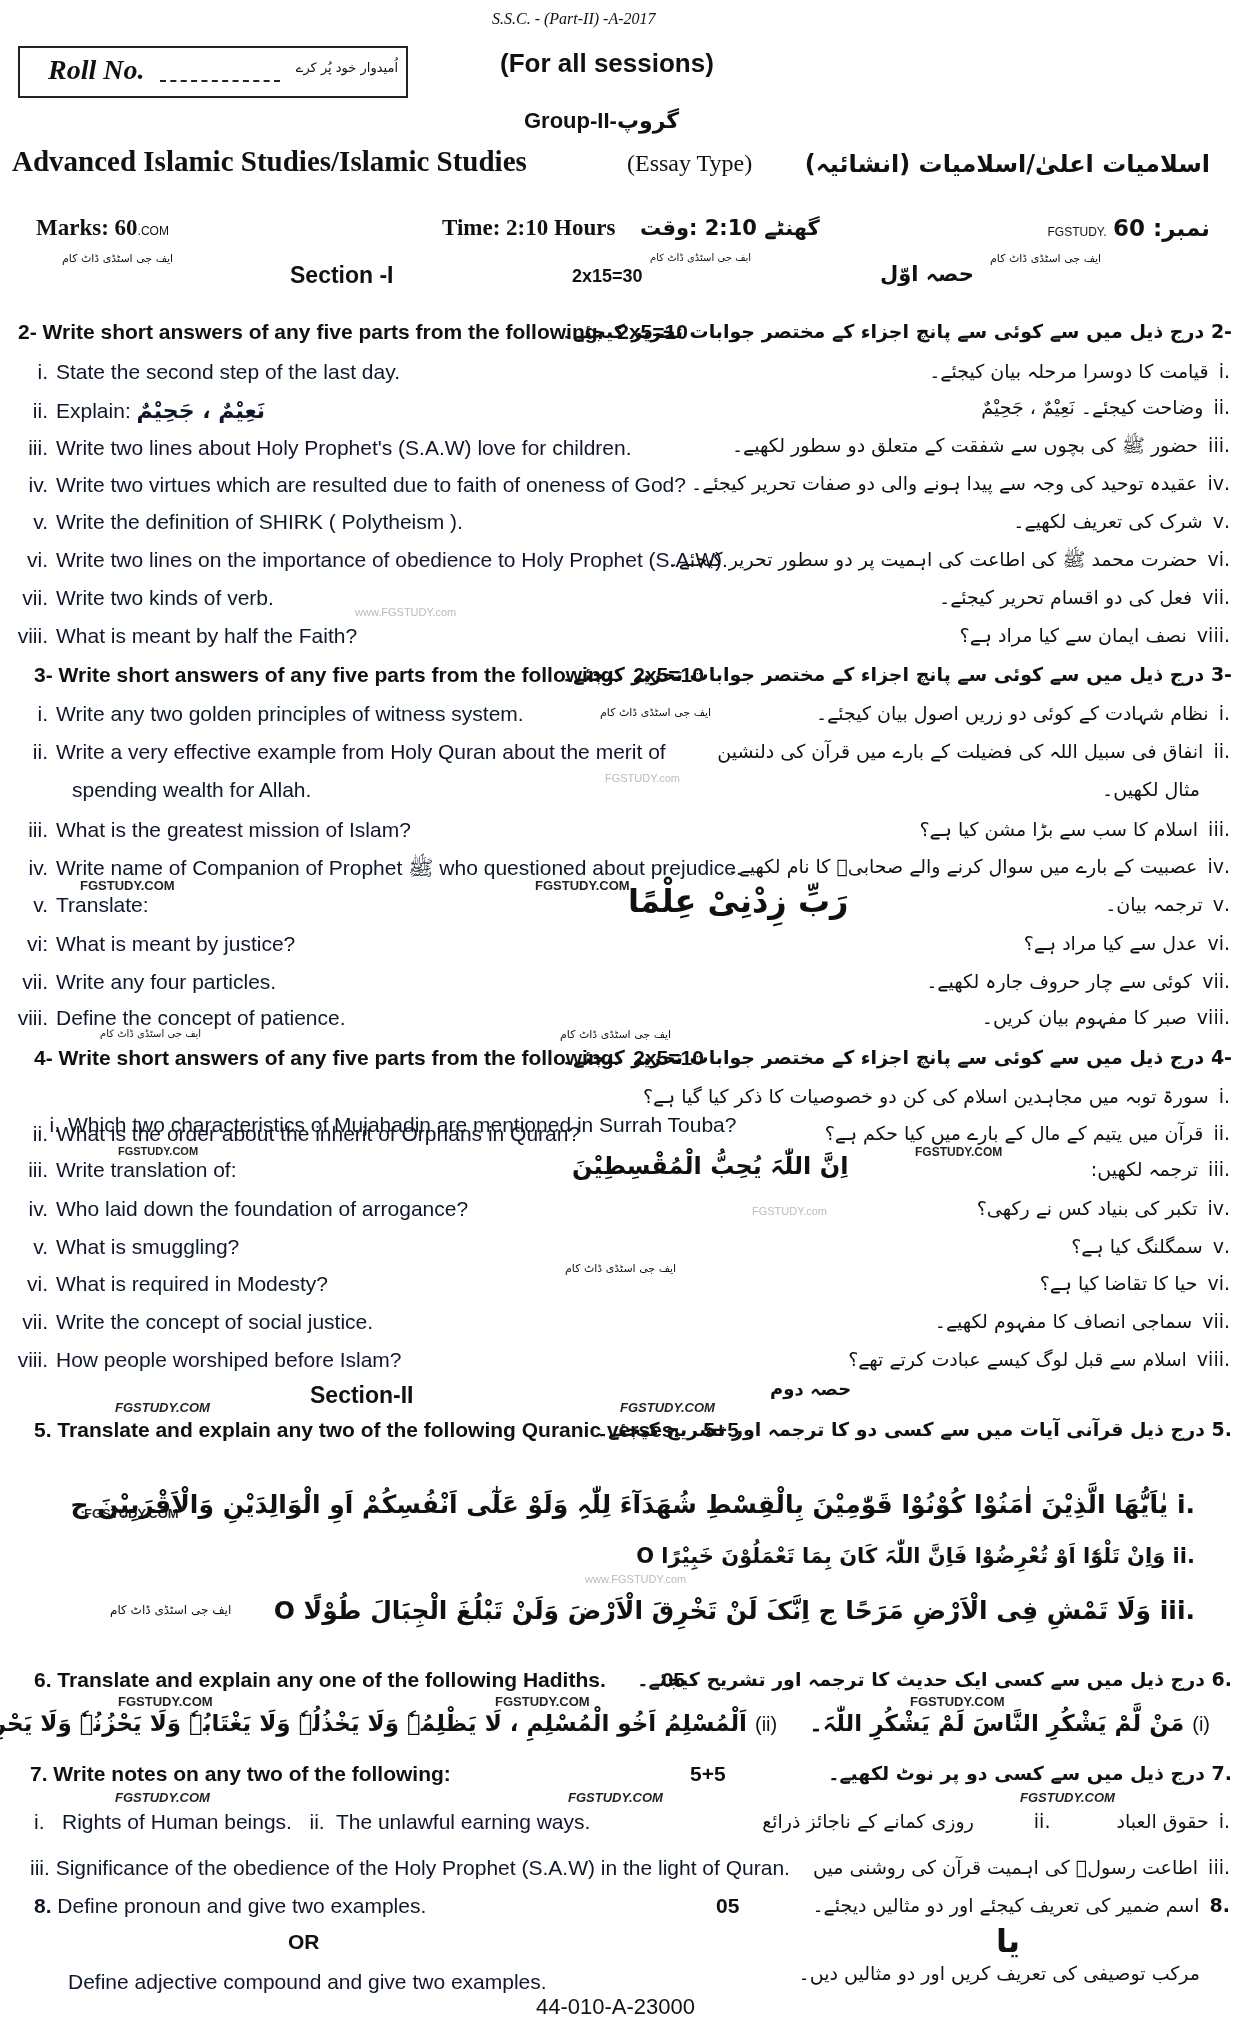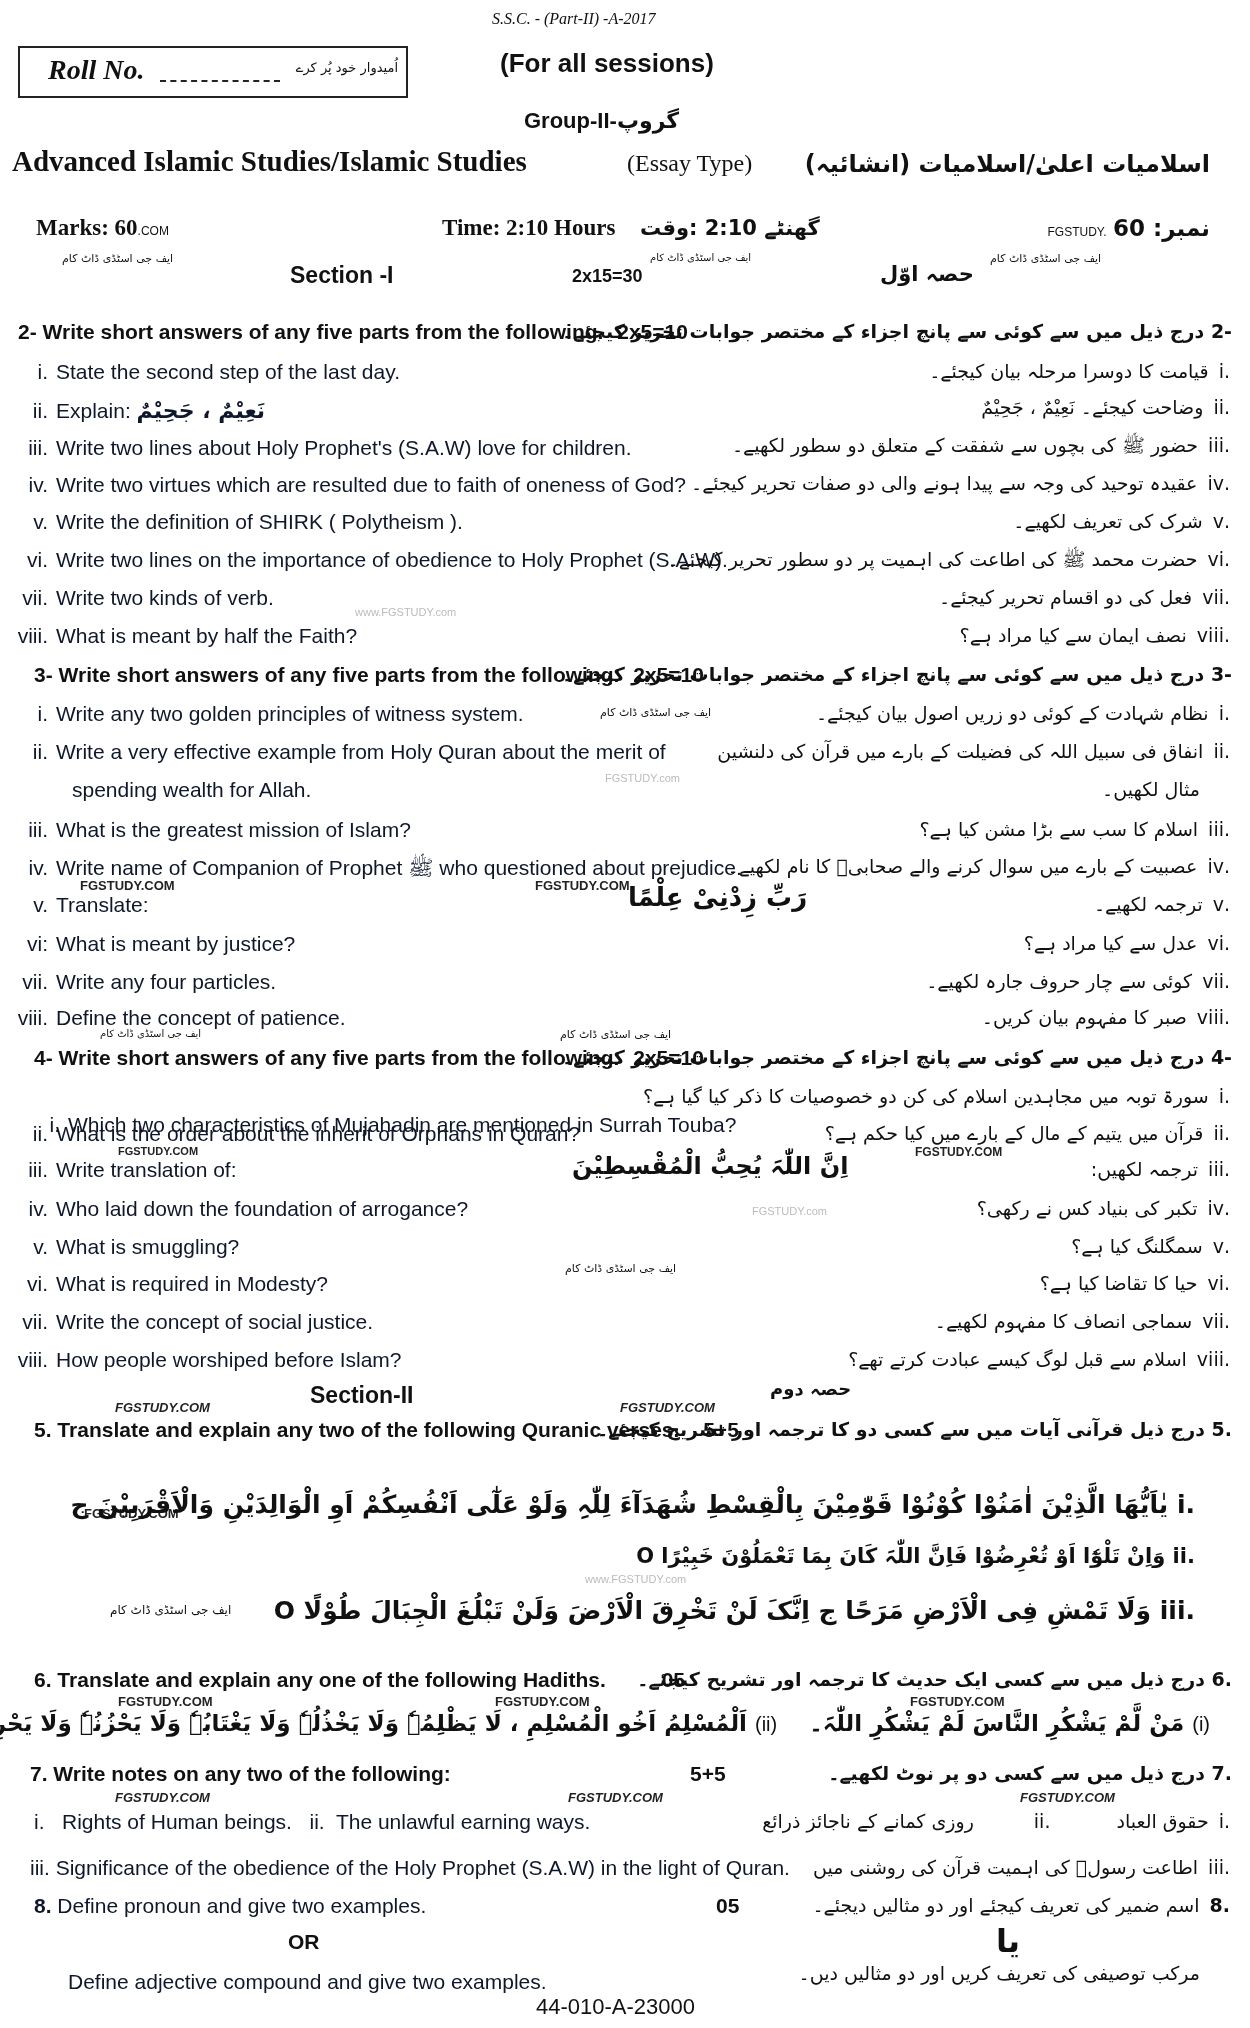--- a/index.html
+++ b/index.html
@@ -120,22 +120,22 @@
 
 <div class="abs q-en" style="left:0; top:818px;"><span class="num-en">iii.</span><span>What is the greatest mission of Islam?</span></div>
 <div class="abs urdu q-ur" style="right:20px; top:818px;"><span class="num-ur">.iii</span><span>اسلام کا سب سے بڑا مشن کیا ہے؟</span></div>
 
 <div class="abs q-en" style="left:0; top:855px;"><span class="num-en">iv.</span><span>Write name of Companion of Prophet ﷺ who  questioned about prejudice.</span></div>
 <div class="abs urdu q-ur" style="right:20px; top:855px;"><span class="num-ur">.iv</span><span>عصبیت کے بارے میں سوال کرنے والے صحابیؓ کا نام لکھیے۔</span></div>
 <div class="abs wm-dark" style="left:80px; top:878px;">FGSTUDY.COM</div>
 <div class="abs wm-dark" style="left:535px; top:878px;">FGSTUDY.COM</div>
 
 <div class="abs q-en" style="left:0; top:893px;"><span class="num-en">v.</span><span>Translate:</span></div>
-<div class="abs arabic" style="left:628px; top:882px; font-size:26px;">رَبِّ زِدْنِیْ عِلْمًا</div>
-<div class="abs urdu q-ur" style="right:20px; top:893px;"><span class="num-ur">.v</span><span>ترجمہ لکھیے۔</span></div>
+<div class="abs arabic" style="left:628px; top:882px; font-size:32px;">رَبِّ زِدْنِیْ عِلْمًا</div>
+<div class="abs urdu q-ur" style="right:20px; top:893px;"><span class="num-ur">.v</span><span>ترجمہ بیان۔</span></div>
 
 <div class="abs q-en" style="left:0; top:932px;"><span class="num-en">vi:</span><span>What is meant by justice?</span></div>
 <div class="abs urdu q-ur" style="right:20px; top:932px;"><span class="num-ur">.vi</span><span>عدل سے کیا مراد ہے؟</span></div>
 
 <div class="abs q-en" style="left:0; top:970px;"><span class="num-en">vii.</span><span>Write any four particles.</span></div>
 <div class="abs urdu q-ur" style="right:20px; top:970px;"><span class="num-ur">.vii</span><span>کوئی سے چار حروف جارہ لکھیے۔</span></div>
 
 <div class="abs q-en" style="left:0; top:1006px;"><span class="num-en">viii.</span><span>Define the concept of patience.</span></div>
 <div class="abs urdu q-ur" style="right:20px; top:1006px;"><span class="num-ur">.viii</span><span>صبر کا مفہوم بیان کریں۔</span></div>
 <div class="abs urdu" style="left:100px; top:1028px; font-size:10px;">ایف جی اسٹڈی ڈاٹ کام</div>

